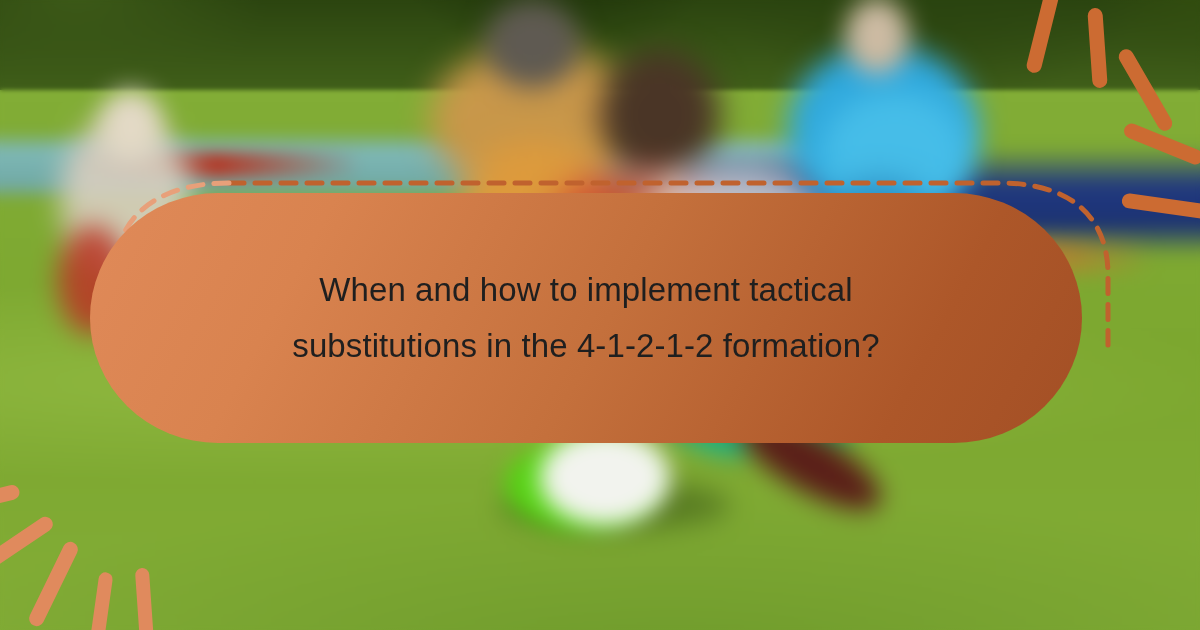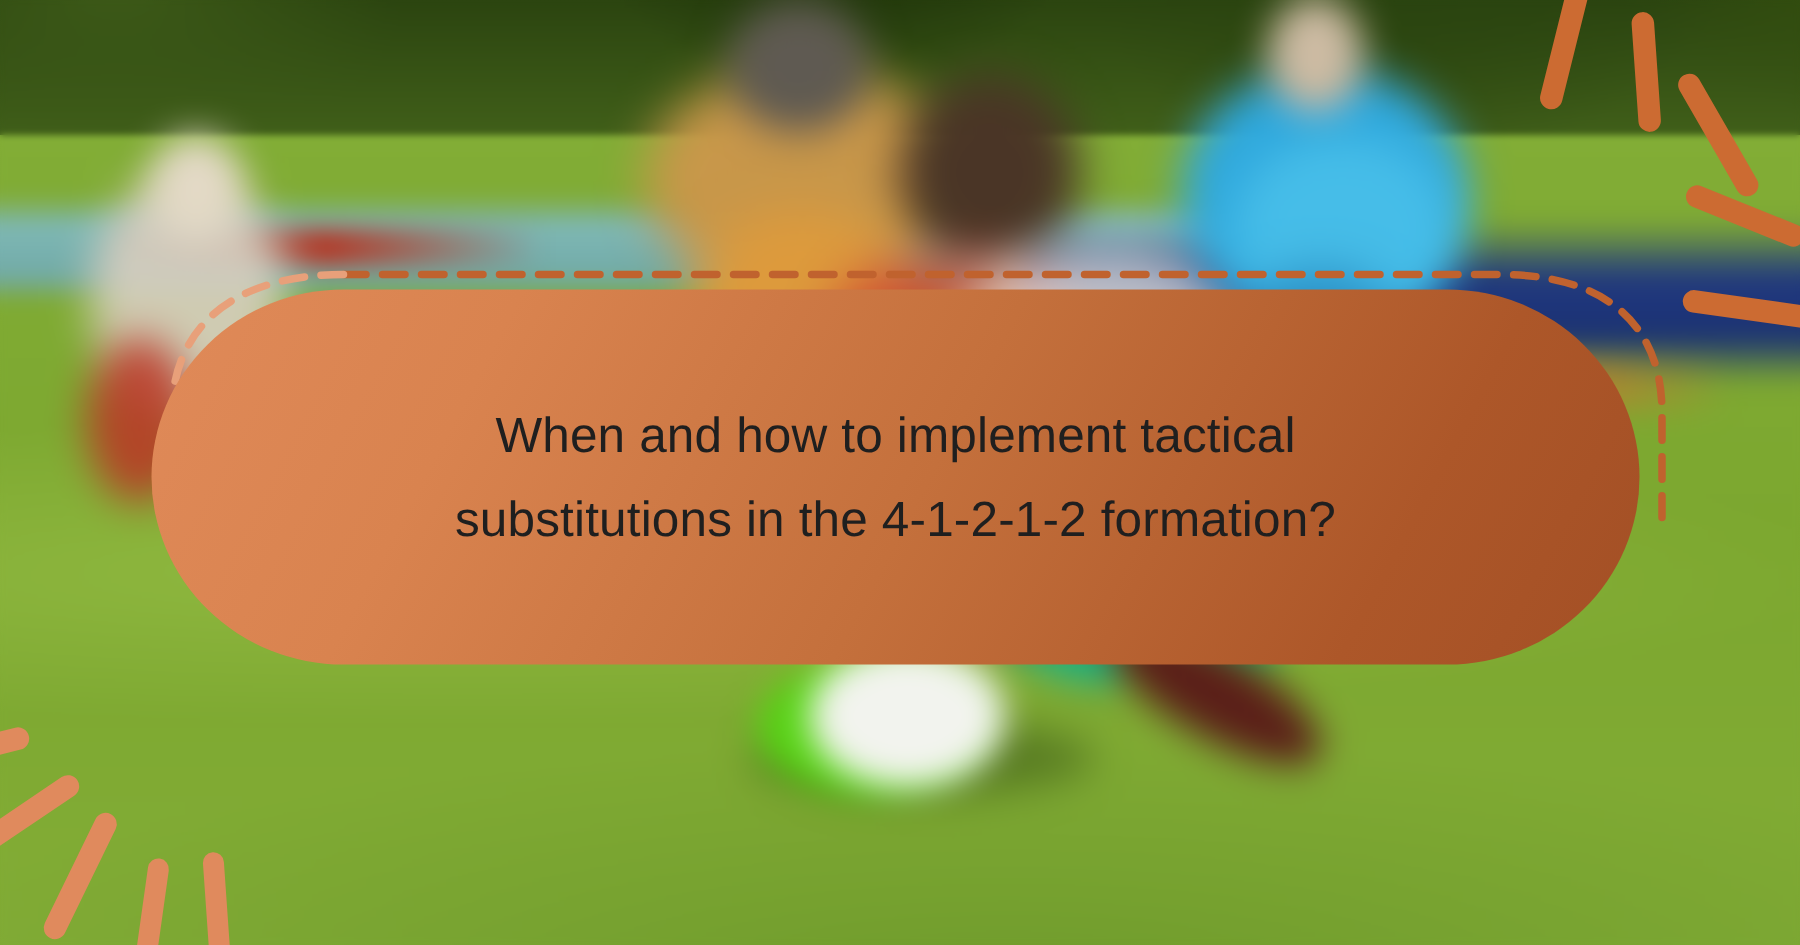--- a/index.html
+++ b/index.html
@@ -109,21 +109,21 @@
   #burst-tr{ right:-28px; top:-26px; width:230px; height:220px; }
   #burst-tr .ray{ background:#cc6b32; }
   #burst-bl{ left:-34px; bottom:-30px; width:220px; height:210px; }
   #burst-bl .ray{ background:#e08a5d; }
 
   
   #dash-layer{ position:absolute; left:0; top:0; width:1200px; height:630px; }
 
   #card{
     position:absolute;
-    left:101px; top:193px;
+    left:90px; top:193px;
     width:992px; height:250px;
     border-radius:128px/125px;
     background:linear-gradient(118deg,#e08a59 0%,#d9834f 22%,#c4703c 52%,#ad5729 82%,#a34f25 100%);
     display:flex; align-items:center; justify-content:center;
     text-align:center;
     padding:0 86px;
   }
   #card-title{
     color:#1f1f1f;
     font-size:33px;

